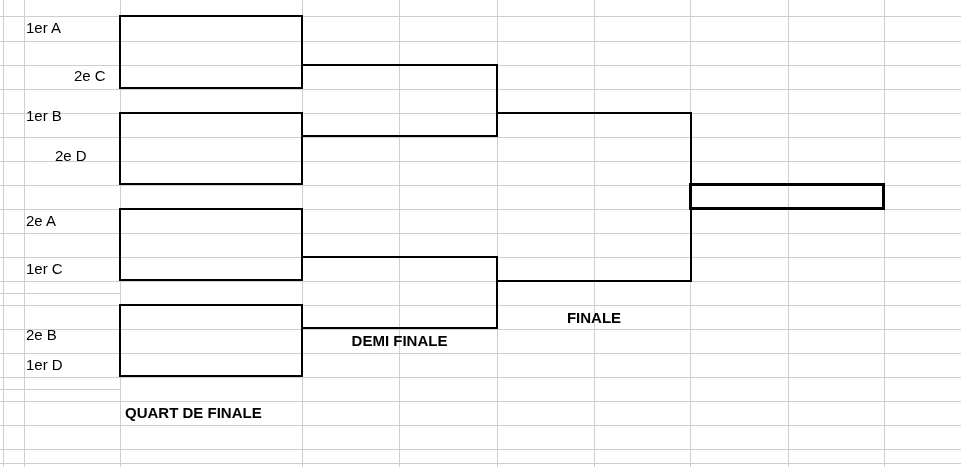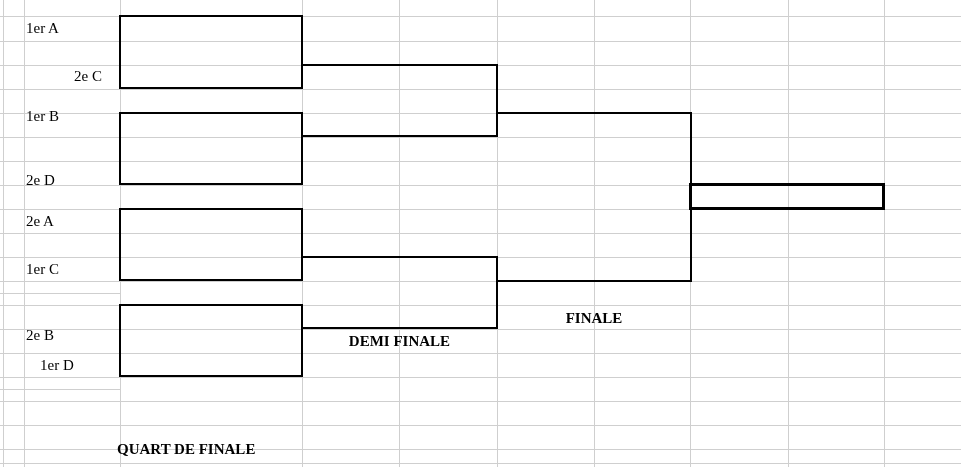--- a/index.html
+++ b/index.html
@@ -1,18 +1,18 @@
 <!DOCTYPE html>
 <html><head>
 <meta charset="utf-8">
 <style>
   html,body{margin:0;padding:0;background:#ffffff;}
   .sheet{
     position:relative;width:961px;height:467px;background:#ffffff;
-    overflow:hidden;font-family:Liberation Serif, serif;color:#000000;
+    overflow:hidden;font-family:Liberation Sans, sans-serif;color:#000000;
   }
   .gl-v{position:absolute;top:0;bottom:0;width:1px;background:#cfcfcf;}
   .gl-h{position:absolute;height:1px;background:#cfcfcf;}
   .match-box{position:absolute;border:2px solid #000000;box-sizing:border-box;background:transparent;}
   .no-left{border-left:none;}
   .winner-box{position:absolute;border:3px solid #000000;box-sizing:border-box;background:transparent;}
   .seed{position:absolute;left:26px;font-size:15px;line-height:20px;white-space:nowrap;}
   .round-label{position:absolute;font-weight:bold;font-size:15px;line-height:18px;white-space:nowrap;}
   .center{text-align:center;}
 </style>
@@ -64,23 +64,23 @@
   <div class="match-box no-left" style="left:301px;top:64px;width:197px;height:73px;"></div>
   <div class="match-box no-left" style="left:301px;top:256px;width:197px;height:73px;"></div>
 
   <div class="match-box no-left" style="left:496px;top:112px;width:196px;height:170px;"></div>
 
   <div class="winner-box" style="left:689px;top:183px;width:196px;height:27px;"></div>
 
   <span class="seed" style="top:18px;">1er A</span>
   <span class="seed" style="top:66px;margin-left:48px;">2e C</span>
   <span class="seed" style="top:106px;">1er B</span>
-  <span class="seed" style="top:170px;">2e D</span>
+  <span class="seed" style="top:146px;padding-left:29px;">2e D</span>
   <span class="seed" style="top:211px;">2e A</span>
   <span class="seed" style="top:259px;">1er C</span>
   <span class="seed" style="top:325px;">2e B</span>
-  <span class="seed" style="top:355px;margin-left:14px;">1er D</span>
+  <span class="seed" style="top:355px;">1er D</span>
 
-  <div class="round-label" style="left:117px;top:404px;margin-top:36px;">QUART DE FINALE</div>
+  <div class="round-label" style="left:125px;top:404px;">QUART DE FINALE</div>
   <div class="round-label center" style="left:301px;top:332px;width:197px;">DEMI FINALE</div>
   <div class="round-label center" style="left:496px;top:309px;width:196px;">FINALE</div>
 
 </div>
 
 </body></html>

